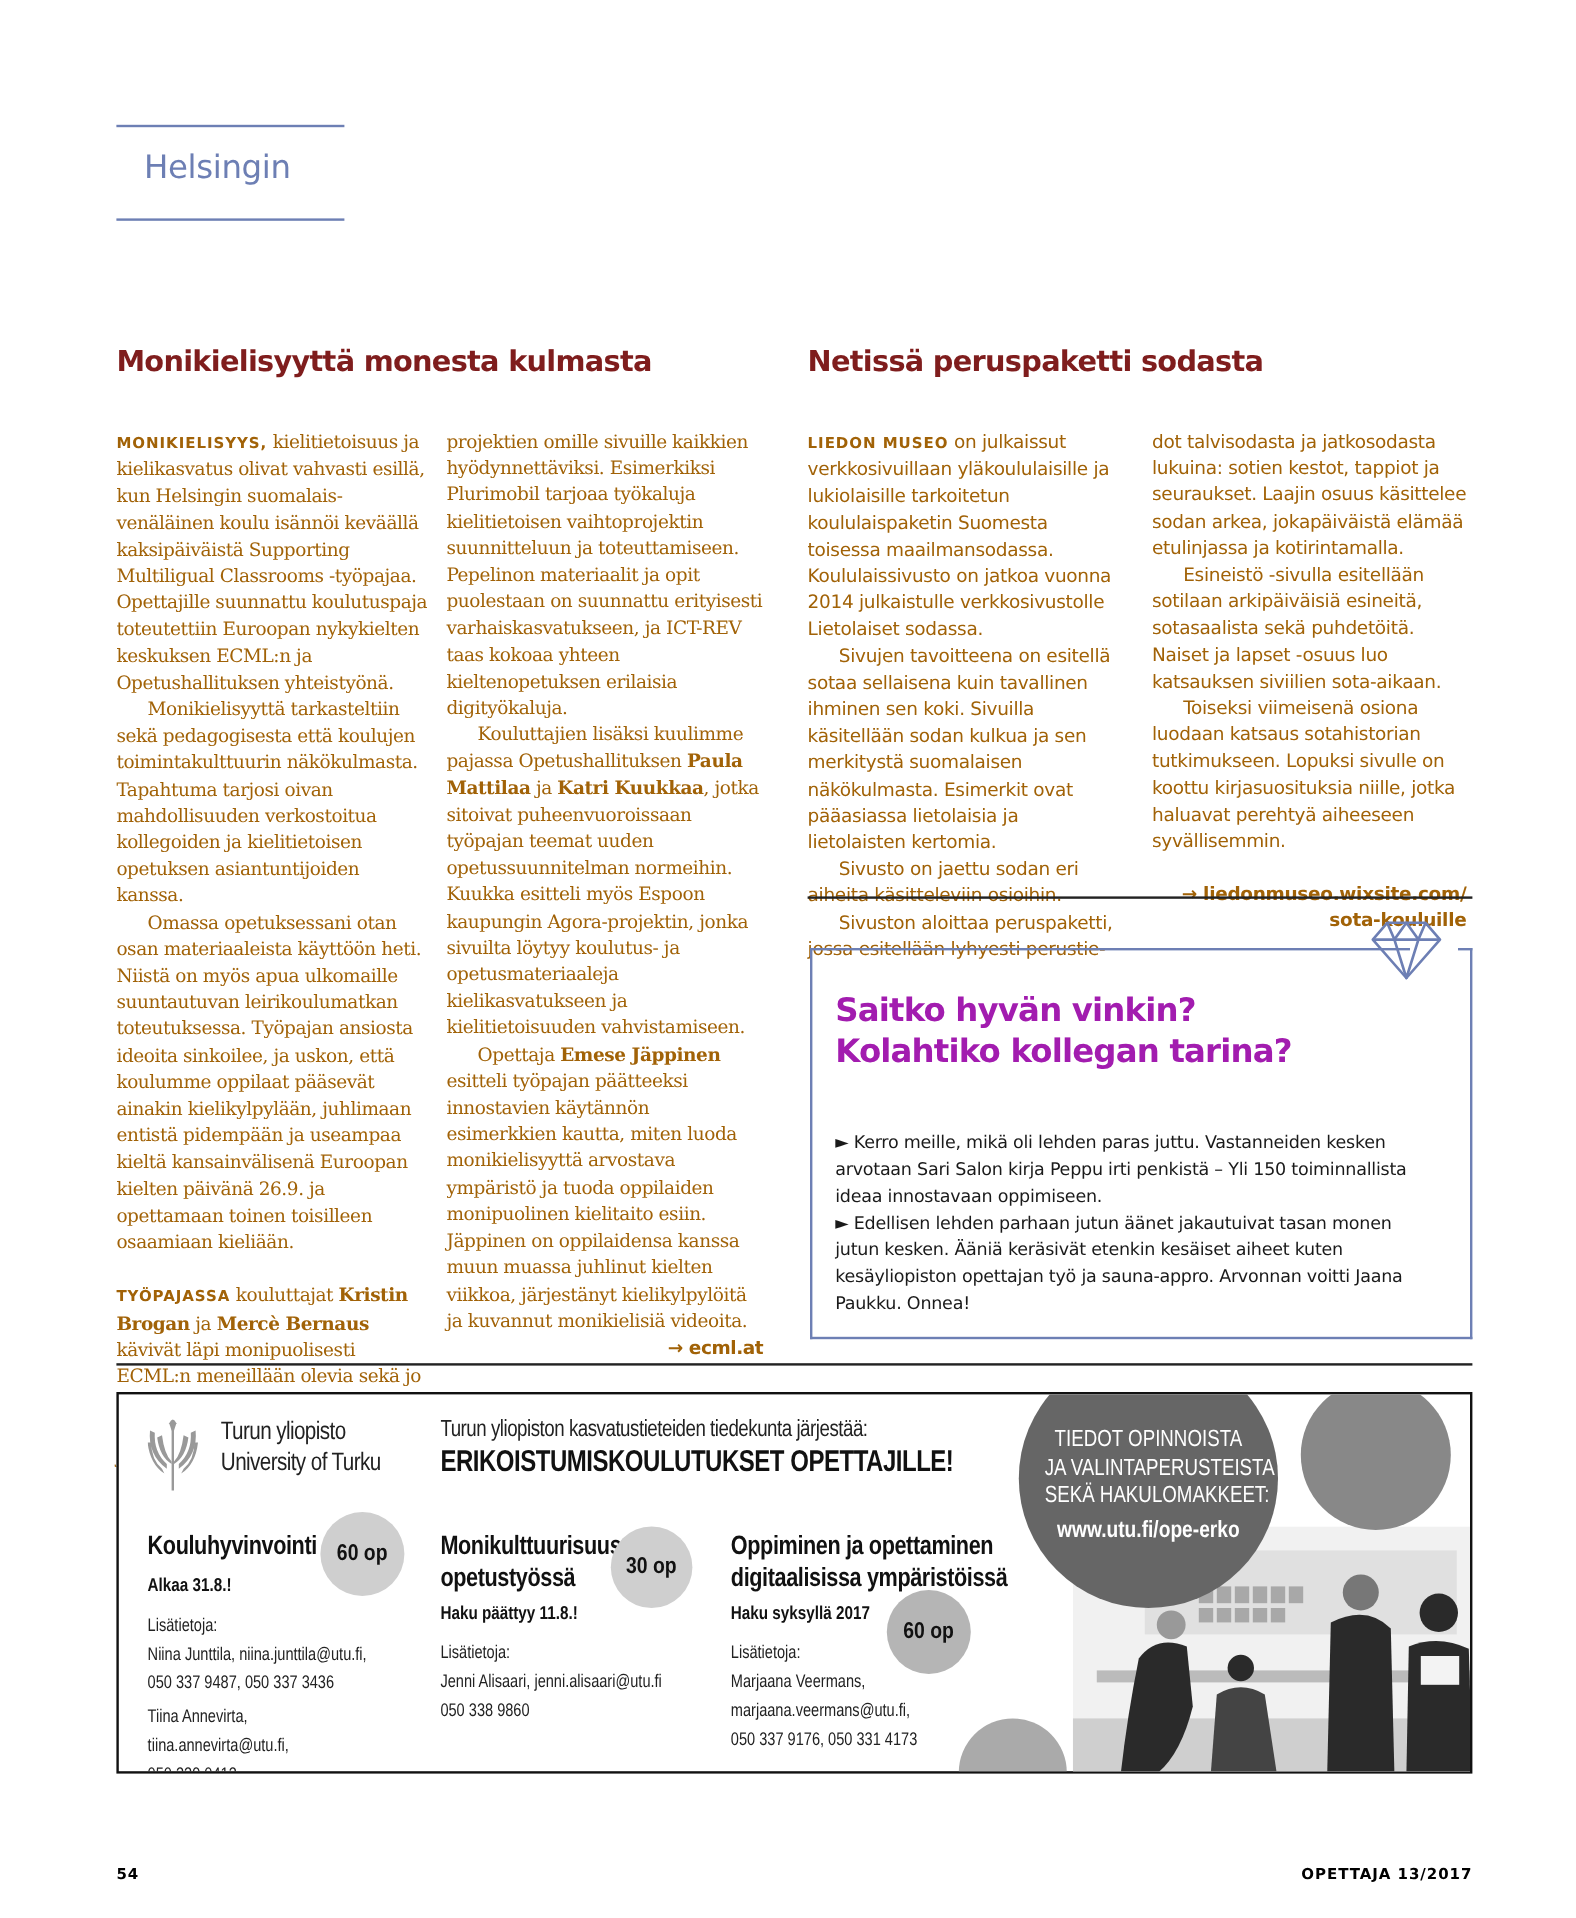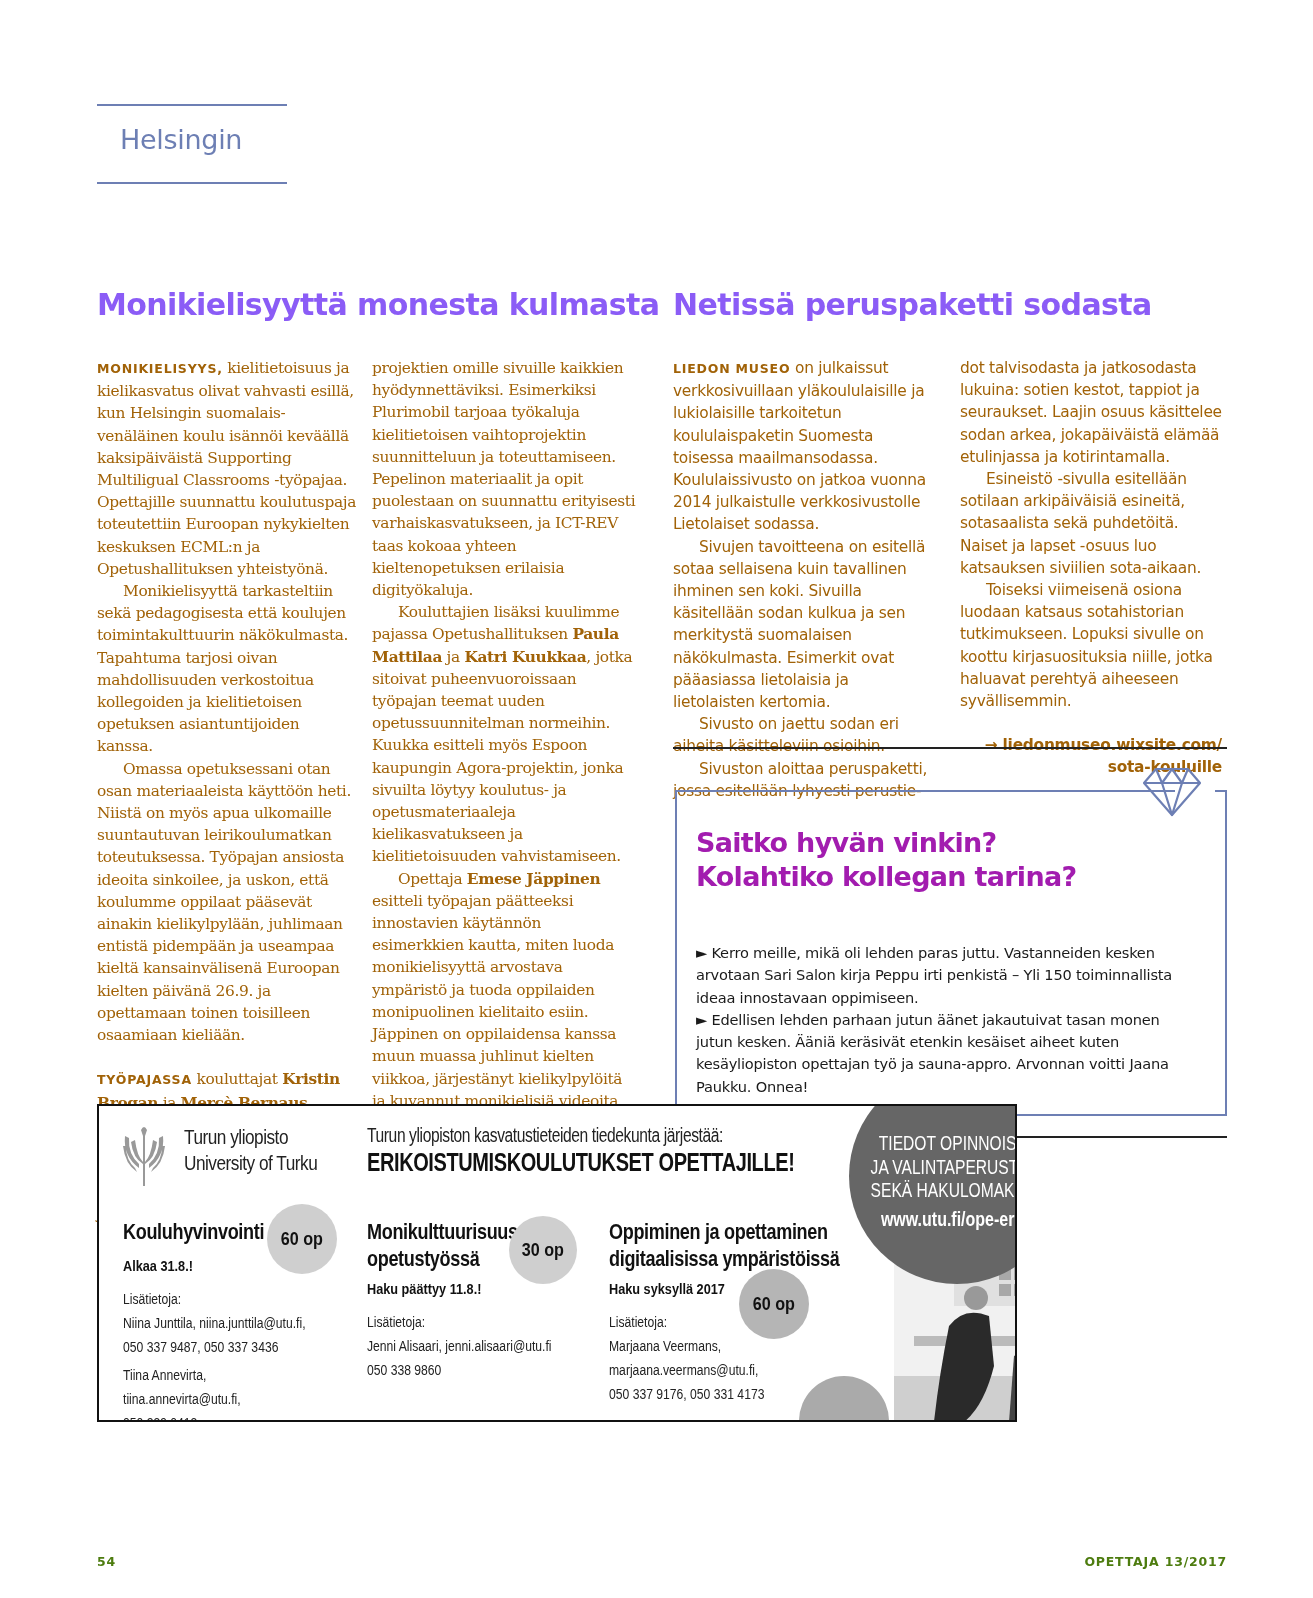--- a/index.html
+++ b/index.html
@@ -3,21 +3,21 @@
 <meta charset="utf-8">
 <style>
   html, body { margin: 0; padding: 0; background: #ffffff; }
   body { width: 1313px; height: 1598px; position: relative; overflow: hidden; color: #1a1a1a; }
 
   
   .section-rule { position: absolute; left: 97px; width: 190px; height: 2px; background: #6d7fb4; }
   .section-label { position: absolute; left: 120px; top: 100px; font-family: "DejaVu Sans", sans-serif; font-size: 27px; color: #6d7fb4; font-weight: normal; letter-spacing: -0.3px; }
 
   
-  .headline { position: absolute; font-family: "DejaVu Sans", sans-serif; font-weight: bold; font-size: 30px; color: #8b5cf6; letter-spacing: -0.6px; white-space: nowrap; }
+  .headline { position: absolute; font-family: "DejaVu Sans", sans-serif; font-weight: bold; font-size: 24px; color: #7f1d1d; letter-spacing: -0.6px; white-space: nowrap; }
 
   
   .col { position: absolute; font-size: 16.2px; line-height: 22.2px; color: #a16207; }
   .serif { font-family: "DejaVu Serif", serif; font-size: 15.4px; letter-spacing: -0.35px; }
   .sans { font-family: "DejaVu Sans", sans-serif; font-size: 15.4px; letter-spacing: -0.25px; }
   .col p { margin: 0; }
   .col p.indent { text-indent: 26px; }
   .col p.gap { margin-top: 22px; }
   .lead { font-family: "DejaVu Sans", sans-serif; font-weight: bold; font-size: 12.5px; letter-spacing: 0.8px; }
   .b { font-weight: bold; }
@@ -30,41 +30,41 @@
   
   .tip-box { position: absolute; left: 675px; top: 790px; width: 552px; height: 326px; border: 2px solid #6d7fb4; border-top: none; box-sizing: border-box; }
   .tip-top-left { position: absolute; left: 675px; top: 790px; width: 500px; height: 2px; background: #6d7fb4; }
   .tip-top-right { position: absolute; left: 1215px; top: 790px; width: 12px; height: 2px; background: #6d7fb4; }
   .tip-title { position: absolute; left: 696px; top: 826px; font-family: "DejaVu Sans", sans-serif; font-weight: bold; font-size: 27px; line-height: 34px; color: #a21caf; letter-spacing: -0.7px; }
   .tip-body { position: absolute; left: 696px; top: 942px; width: 500px; font-family: "DejaVu Sans", sans-serif; font-size: 14.6px; line-height: 22.3px; color: #1a1a1a; letter-spacing: -0.2px; }
   .tip-body p { margin: 0; }
   .diamond { position: absolute; left: 1142px; top: 765px; width: 60px; height: 52px; }
 
   
-  .ad-box { position: absolute; left: 97px; top: 1104px; width: 920px; height: 318px; border: 2px solid #111; box-sizing: border-box; overflow: hidden; background: #fff; }
+  .ad-box { position: absolute; left: 97px; top: 1160px; width: 1130px; height: 318px; border: 2px solid #111; box-sizing: border-box; overflow: hidden; background: #fff; }
   .ad-inner { position: relative; width: 100%; height: 100%; }
   .uni-logo { position: absolute; left: 24px; top: 20px; width: 42px; height: 62px; }
   .uni-name { position: absolute; left: 85px; top: 18px; font-family: "Liberation Sans", sans-serif; font-size: 21px; line-height: 26px; color: #222; letter-spacing: -0.6px; transform: scaleX(0.82); transform-origin: left top; white-space: nowrap; }
   .ad-intro { position: absolute; left: 268px; top: 18px; font-family: "Liberation Sans", sans-serif; font-size: 19.5px; color: #222; letter-spacing: -0.5px; transform: scaleX(0.8); transform-origin: left top; white-space: nowrap; }
   .ad-headline { position: absolute; left: 268px; top: 42px; font-family: "Liberation Sans", sans-serif; font-weight: bold; font-size: 25px; color: #111; letter-spacing: -0.5px; transform: scaleX(0.8); transform-origin: left top; white-space: nowrap; }
   .course { position: absolute; }
   .course-title { font-family: "Liberation Sans", sans-serif; font-weight: bold; font-size: 22px; line-height: 27px; color: #111; letter-spacing: -0.4px; transform: scaleX(0.82); transform-origin: left top; white-space: nowrap; }
   .course-date { font-family: "Liberation Sans", sans-serif; font-weight: bold; font-size: 15.5px; color: #111; transform: scaleX(0.82); transform-origin: left top; white-space: nowrap; }
   .course-contact { font-family: "Liberation Sans", sans-serif; font-size: 15.2px; line-height: 24px; color: #222; transform: scaleX(0.8); transform-origin: left top; white-space: nowrap; }
   .credit-badge { position: absolute; border-radius: 50%; background: #cfcfcf; display: flex; align-items: center; justify-content: center; }
   .credit-badge span { font-family: "Liberation Sans", sans-serif; font-weight: bold; font-size: 19px; color: #111; transform: scaleX(0.85); }
   .info-circle { position: absolute; left: 750px; top: -38px; width: 216px; height: 216px; border-radius: 50%; background: #666; z-index: 3; }
   .info-text { position: absolute; left: 750px; top: 26px; width: 216px; text-align: center; font-family: "Liberation Sans", sans-serif; font-size: 19.5px; line-height: 23.5px; color: #fff; z-index: 4; transform: scaleX(0.8); transform-origin: center top; white-space: nowrap; }
   .info-url { position: absolute; left: 750px; top: 102px; width: 216px; text-align: center; font-family: "Liberation Sans", sans-serif; font-weight: bold; font-size: 19.5px; color: #fff; z-index: 4; transform: scaleX(0.82); transform-origin: center top; }
   .deco-circle-right { position: absolute; left: 985px; top: -12px; width: 125px; height: 125px; border-radius: 50%; background: #888; z-index: 2; }
   .deco-circle-bottom { position: absolute; left: 700px; top: 270px; width: 90px; height: 90px; border-radius: 50%; background: #aaa; z-index: 2; }
   .photo { position: absolute; left: 795px; top: 110px; width: 333px; height: 206px; z-index: 1; }
 
   
-  .folio { position: absolute; top: 1554px; font-family: "DejaVu Sans", sans-serif; font-weight: bold; font-size: 12.5px; color: #4d7c0f; letter-spacing: 0.8px; }
+  .folio { position: absolute; top: 1554px; font-family: "DejaVu Sans", sans-serif; font-weight: bold; font-size: 12.5px; color: #000000; letter-spacing: 0.8px; }
 </style>
 </head>
 <body>
 
 <div class="section-rule" style="top:104px;"></div>
 <div class="section-label" style="top:124px;">Helsingin</div>
 <div class="section-rule" style="top:182px;"></div>
 
 <div class="headline" style="left:97px; top:287px;">Monikielisyyttä monesta kulmasta</div>
 

